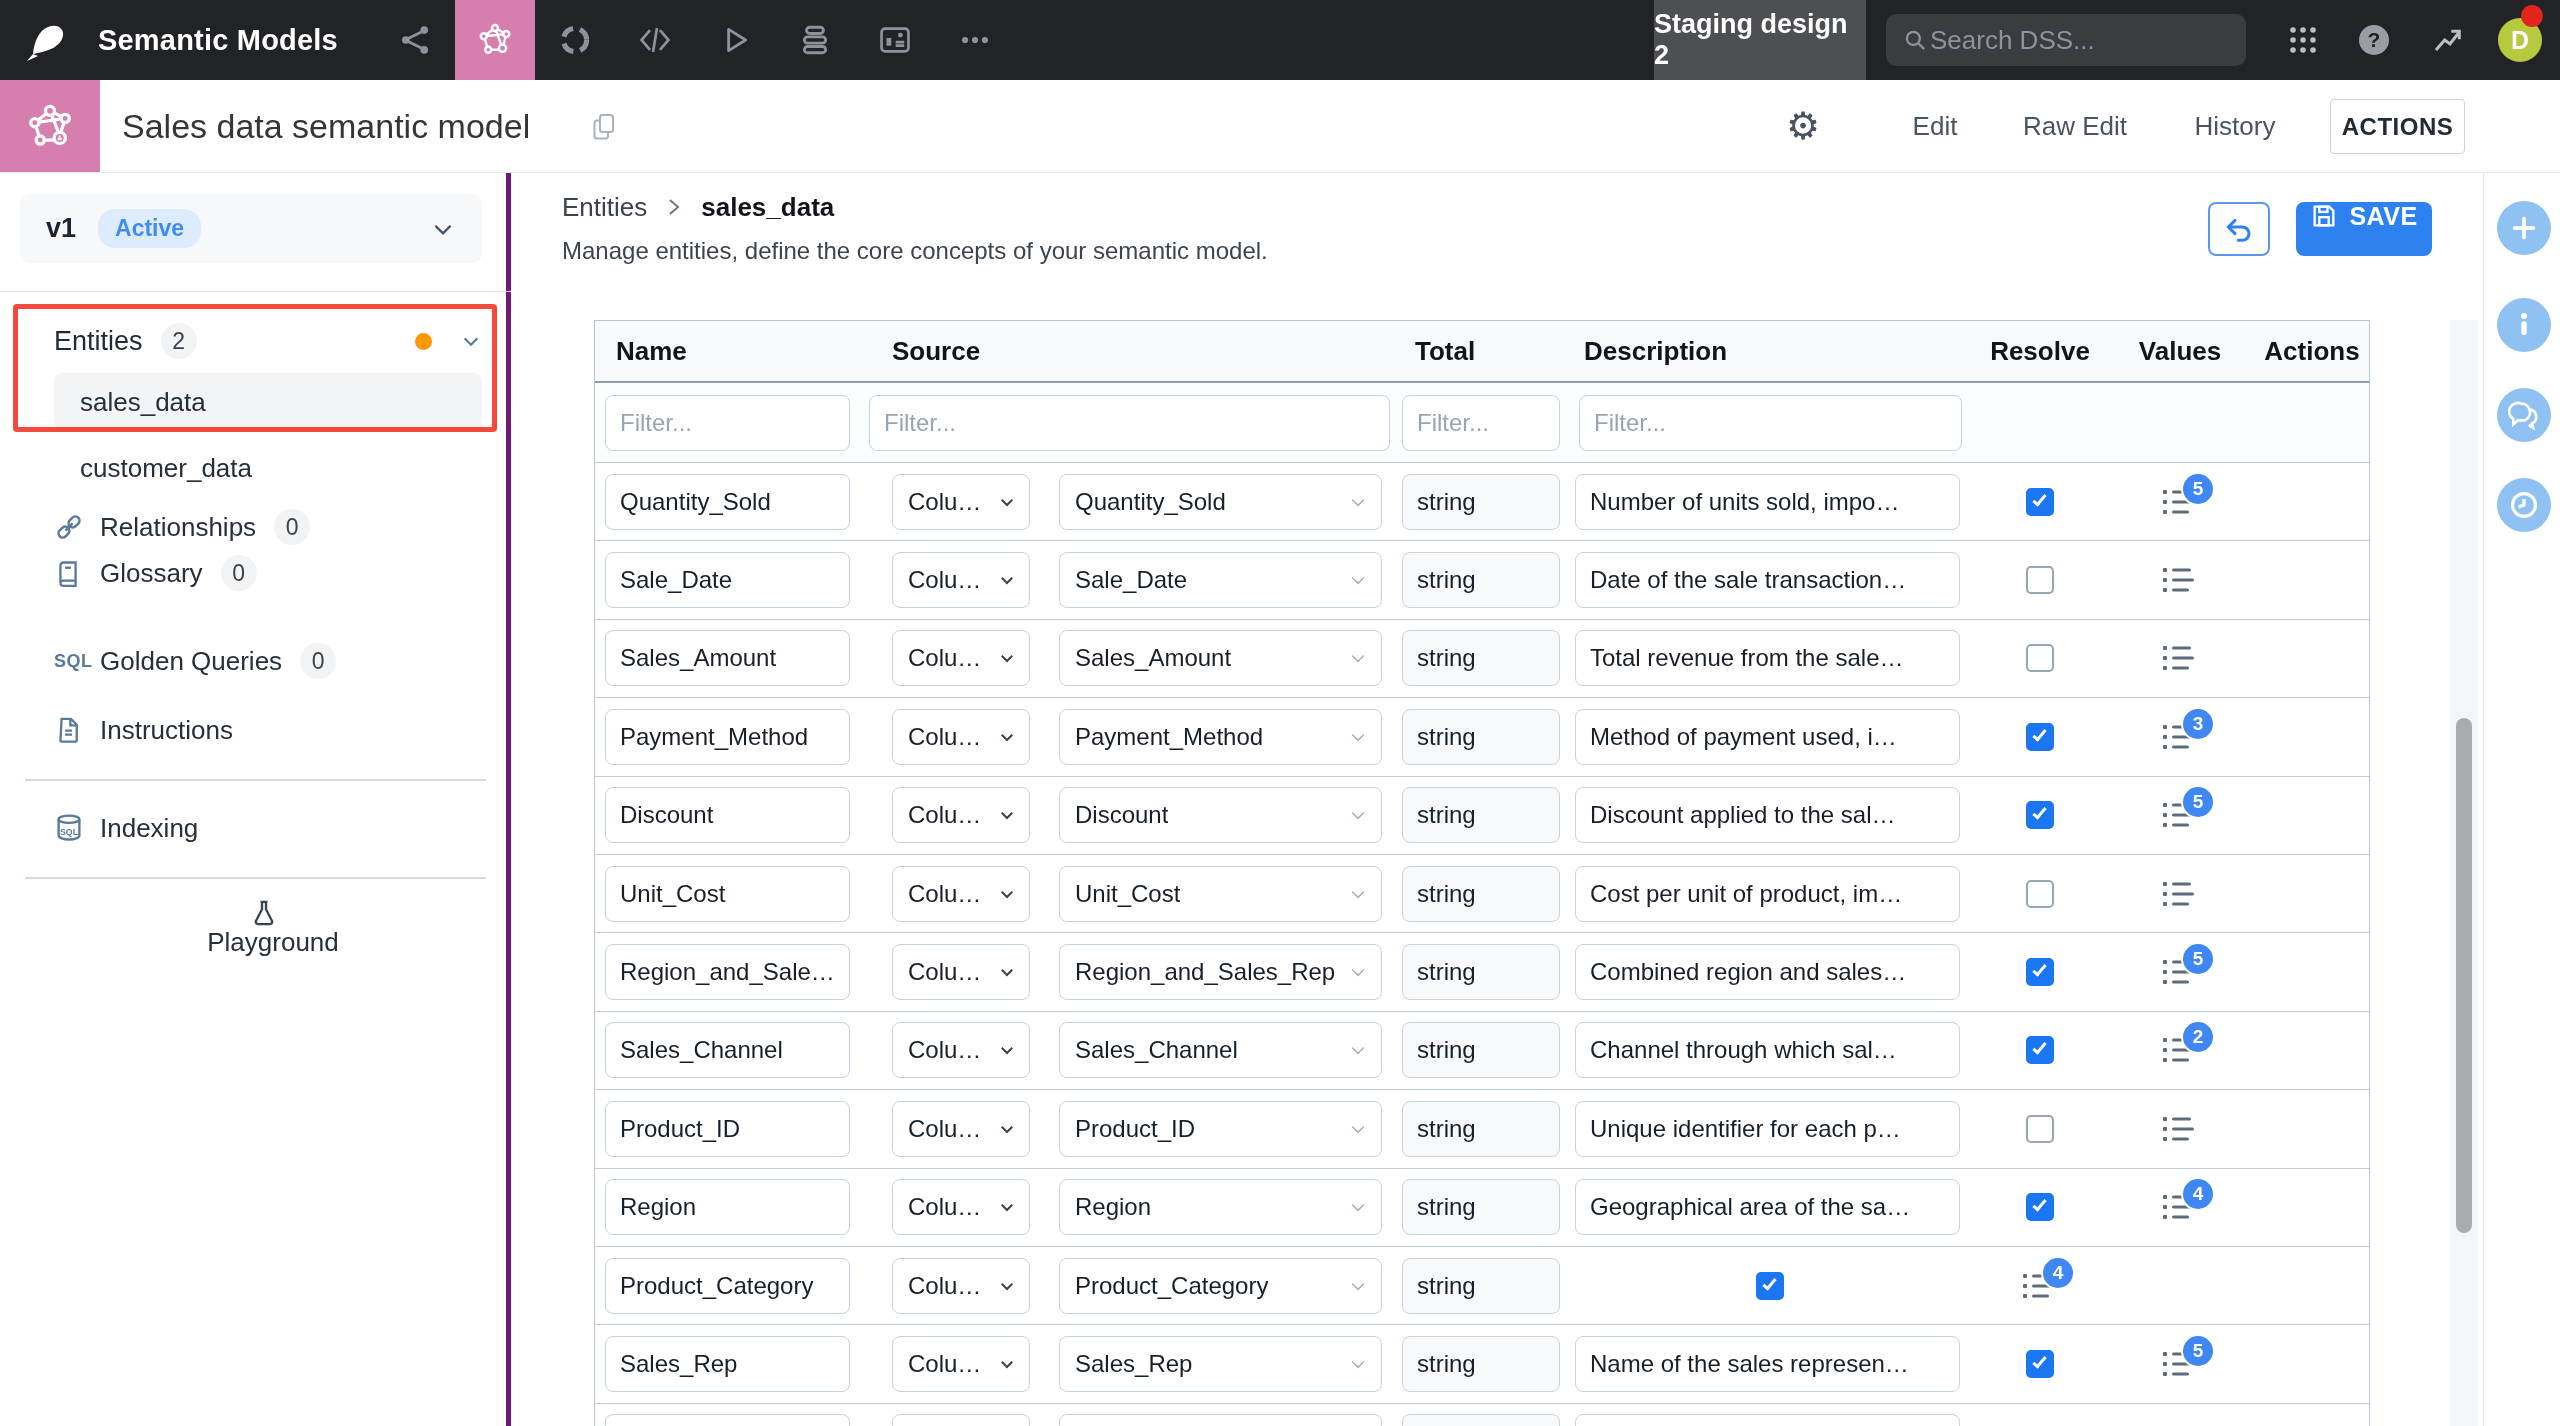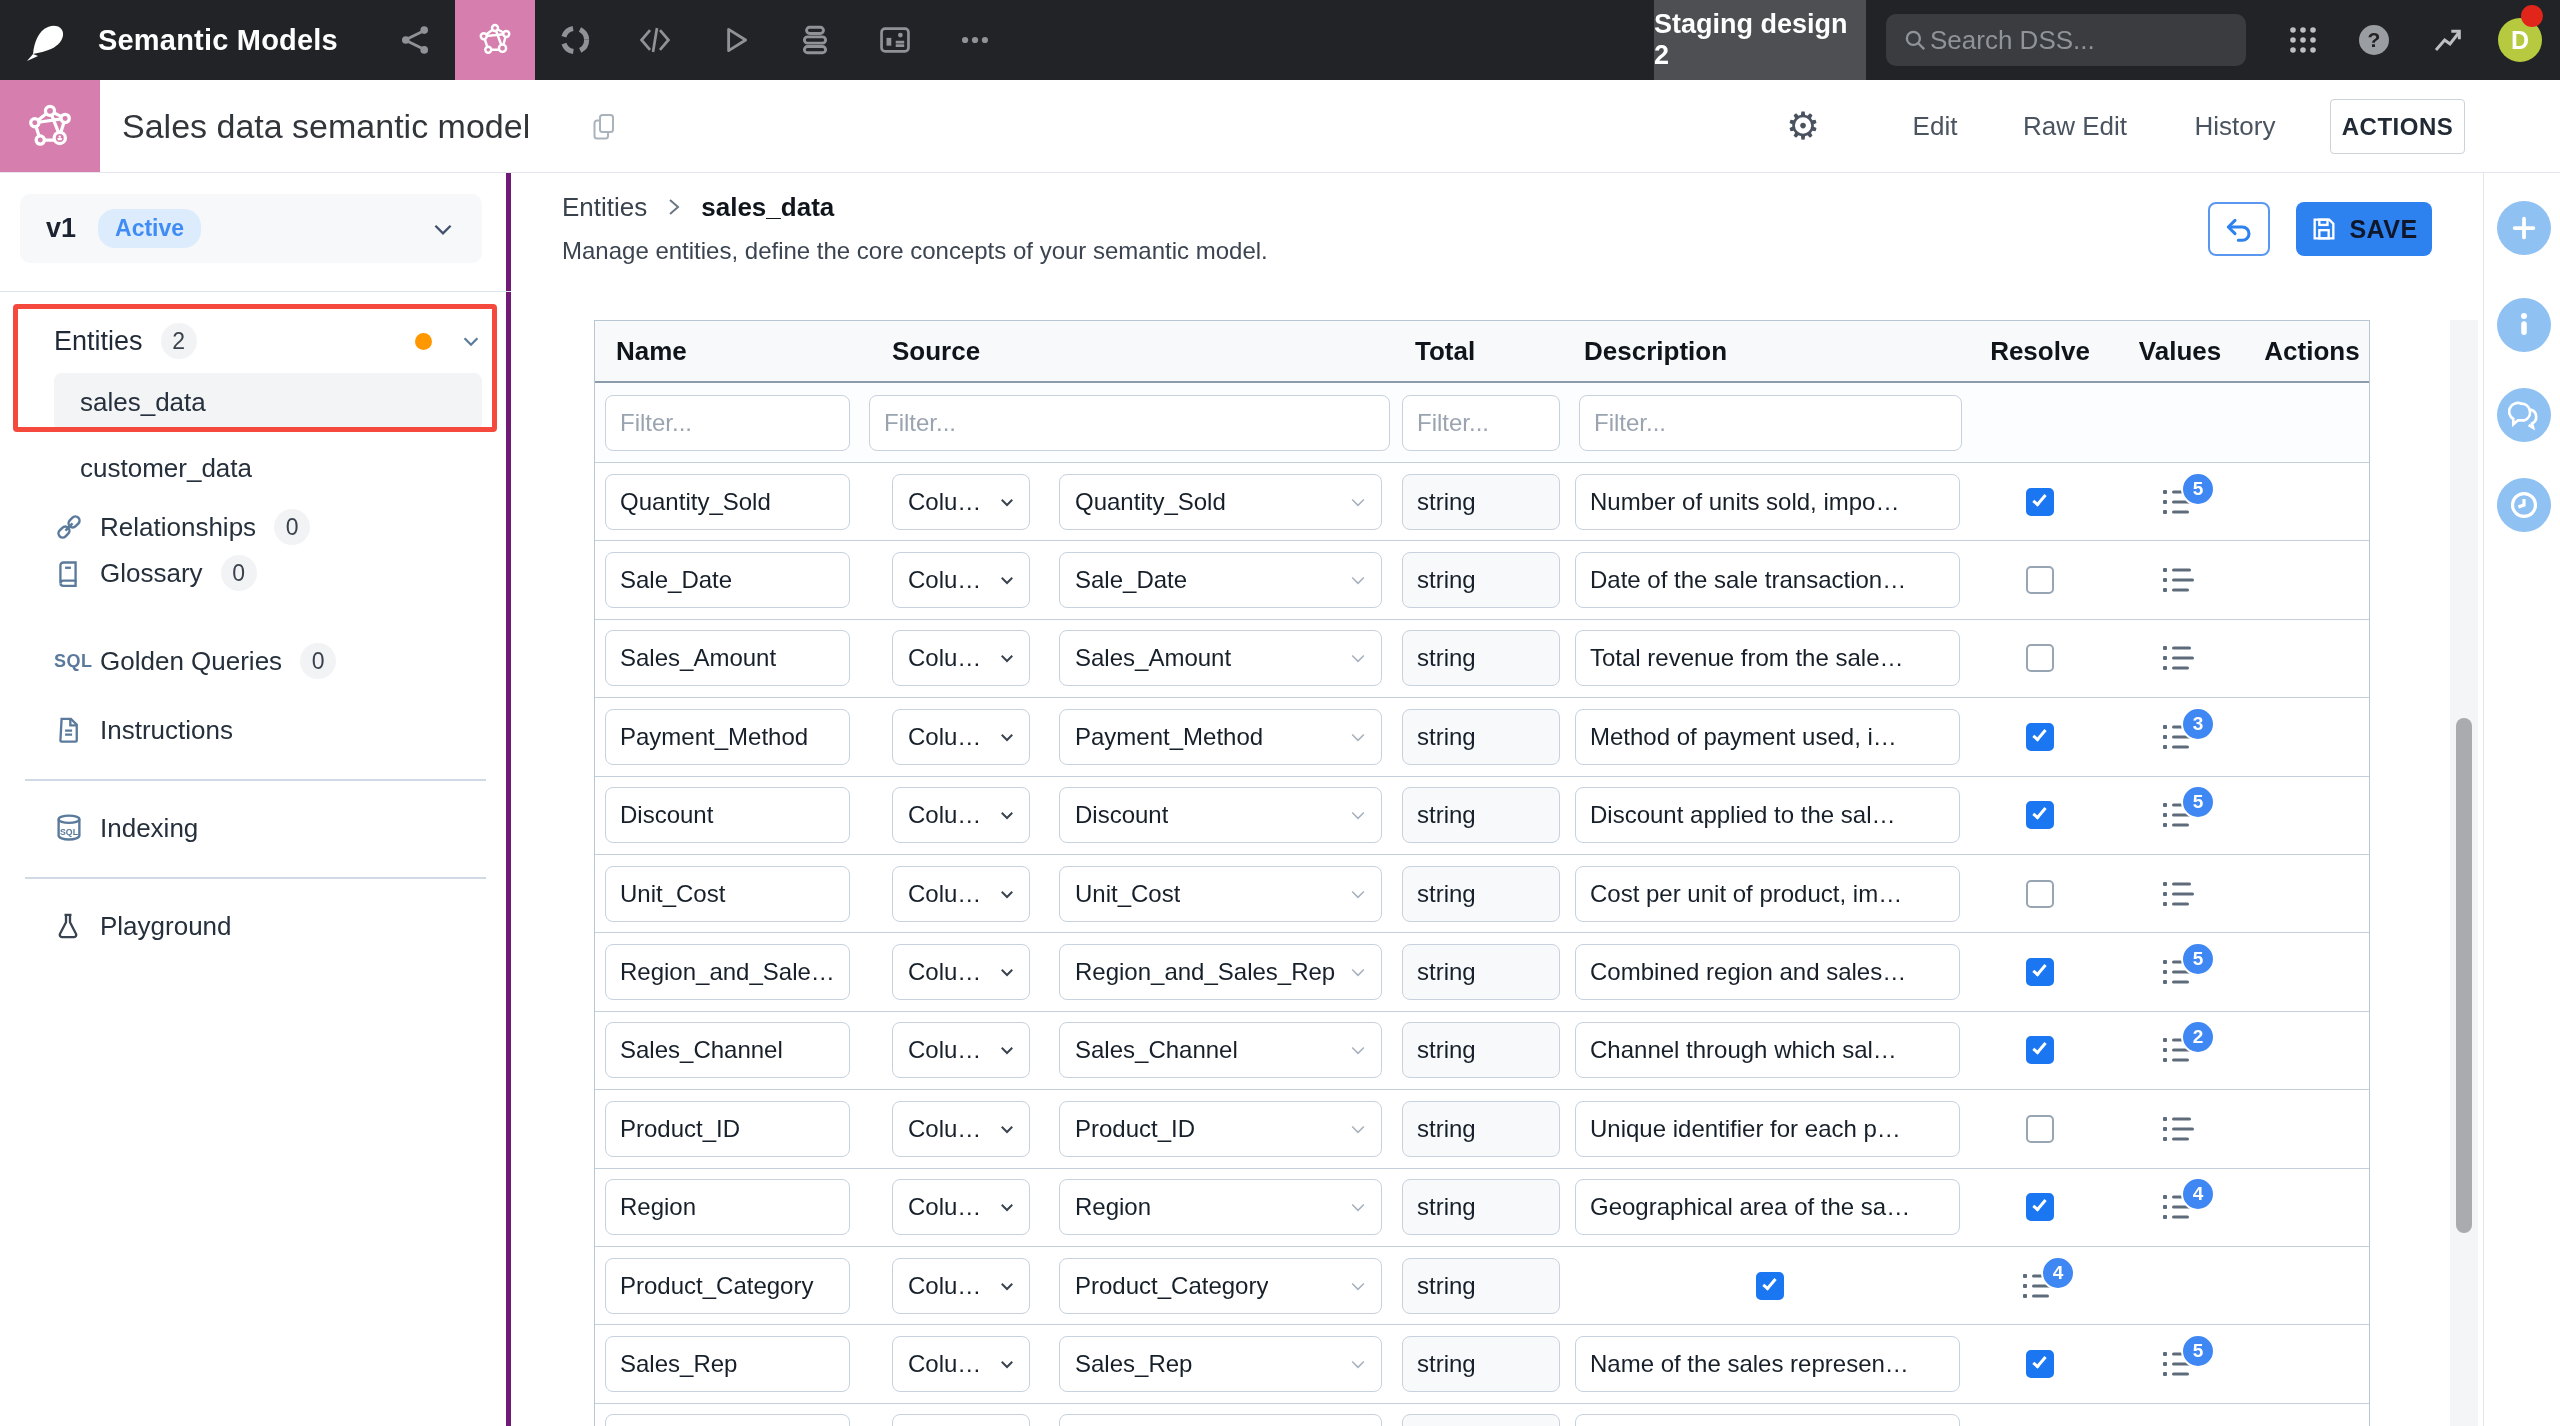--- a/index.html
+++ b/index.html
@@ -86,21 +86,21 @@
   .main{position:absolute;top:173px;left:512px;width:1971px;height:1253px;background:#fff;}
   .breadcrumb{position:absolute;left:50px;top:14px;height:40px;display:flex;align-items:center;gap:17px;font-size:26px;}
   .bc-root{color:#39424d;}
   .bc-sep{color:#6b7785;display:flex;}
   .bc-current{color:#10151c;font-weight:700;}
   .subtitle{position:absolute;left:50px;top:64px;font-size:24px;color:#3b4450;}
   .undo-btn{position:absolute;left:1696px;top:29px;width:62px;height:54px;border:2px solid #5a97f0;
             border-radius:8px;background:#fff;display:flex;align-items:center;justify-content:center;
             color:#2e82f0;box-sizing:border-box;}
   .save-btn{position:absolute;left:1784px;top:29px;width:136px;height:54px;background:#2e82f0;border-radius:8px;
-            color:#0f172a;font-size:25px;font-weight:700;display:flex;align-items:center;justify-content:center;
+            color:#ffffff;font-size:25px;font-weight:700;display:flex;justify-content:center;
             gap:11px;letter-spacing:.5px;}
 
   
   .ttable{position:absolute;left:82px;top:147px;width:1776px;height:1106px;border:1px solid #b9c6d3;
           border-bottom:none;box-sizing:border-box;overflow:hidden;background:#fff;}
   .grid7{display:grid;grid-template-columns:265px 535px 170px 410px 130px 150px 114px;align-items:center;}
   .thead{height:62px;background:#f7f9fb;border-bottom:2px solid #8d9caa;box-sizing:border-box;}
   .th{font-size:26px;font-weight:700;color:#10151c;}
   .th-name{padding-left:21px;}
   .th-source{padding-left:32px;}
@@ -385,21 +385,21 @@
         <ellipse cx="12" cy="5" rx="8.3" ry="2.9"></ellipse>
         <path d="M3.7 5v13c0 1.8 3.7 3.2 8.3 3.2s8.3-1.4 8.3-3.2V5"></path>
         <text x="12" y="17.5" font-size="7" font-weight="bold" text-anchor="middle" fill="currentColor" stroke="none" font-family="Liberation Sans, sans-serif">SQL</text>
       </svg>
     </span>
     <span class="side-label">Indexing</span>
   </div>
 
   <div class="side-divider" style="top:704px;"></div>
 
-  <div class="side-nav-item" style="top:726px;">
+  <div class="side-nav-item" style="top:726px;flex-direction:column;">
     <span class="side-icon" style="color:#3a4450;">
       <svg width="28" height="28" viewBox="0 0 24 24" fill="none" stroke="currentColor" stroke-width="2">
         <path d="M9 2.5h6M10.3 2.5v6.3L5.2 18.6a1.9 1.9 0 0 0 1.6 2.9h10.4a1.9 1.9 0 0 0 1.6-2.9L13.7 8.8V2.5"></path>
       </svg>
     </span>
     <span class="side-label">Playground</span>
   </div>
 </div>
 
 <div class="annotation"></div>

